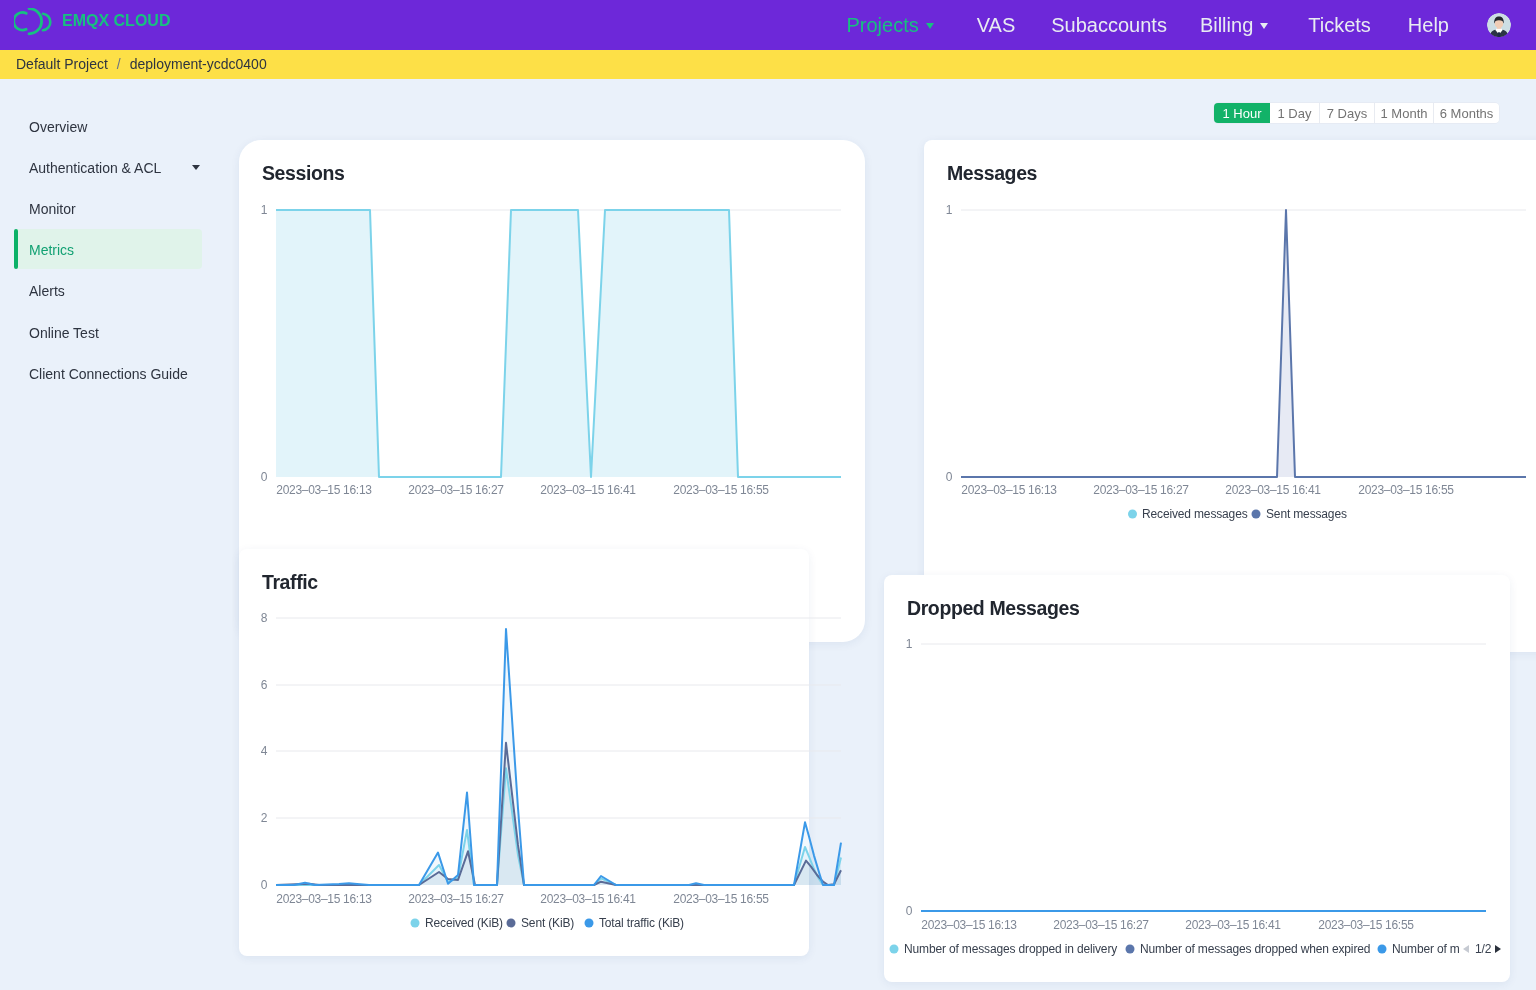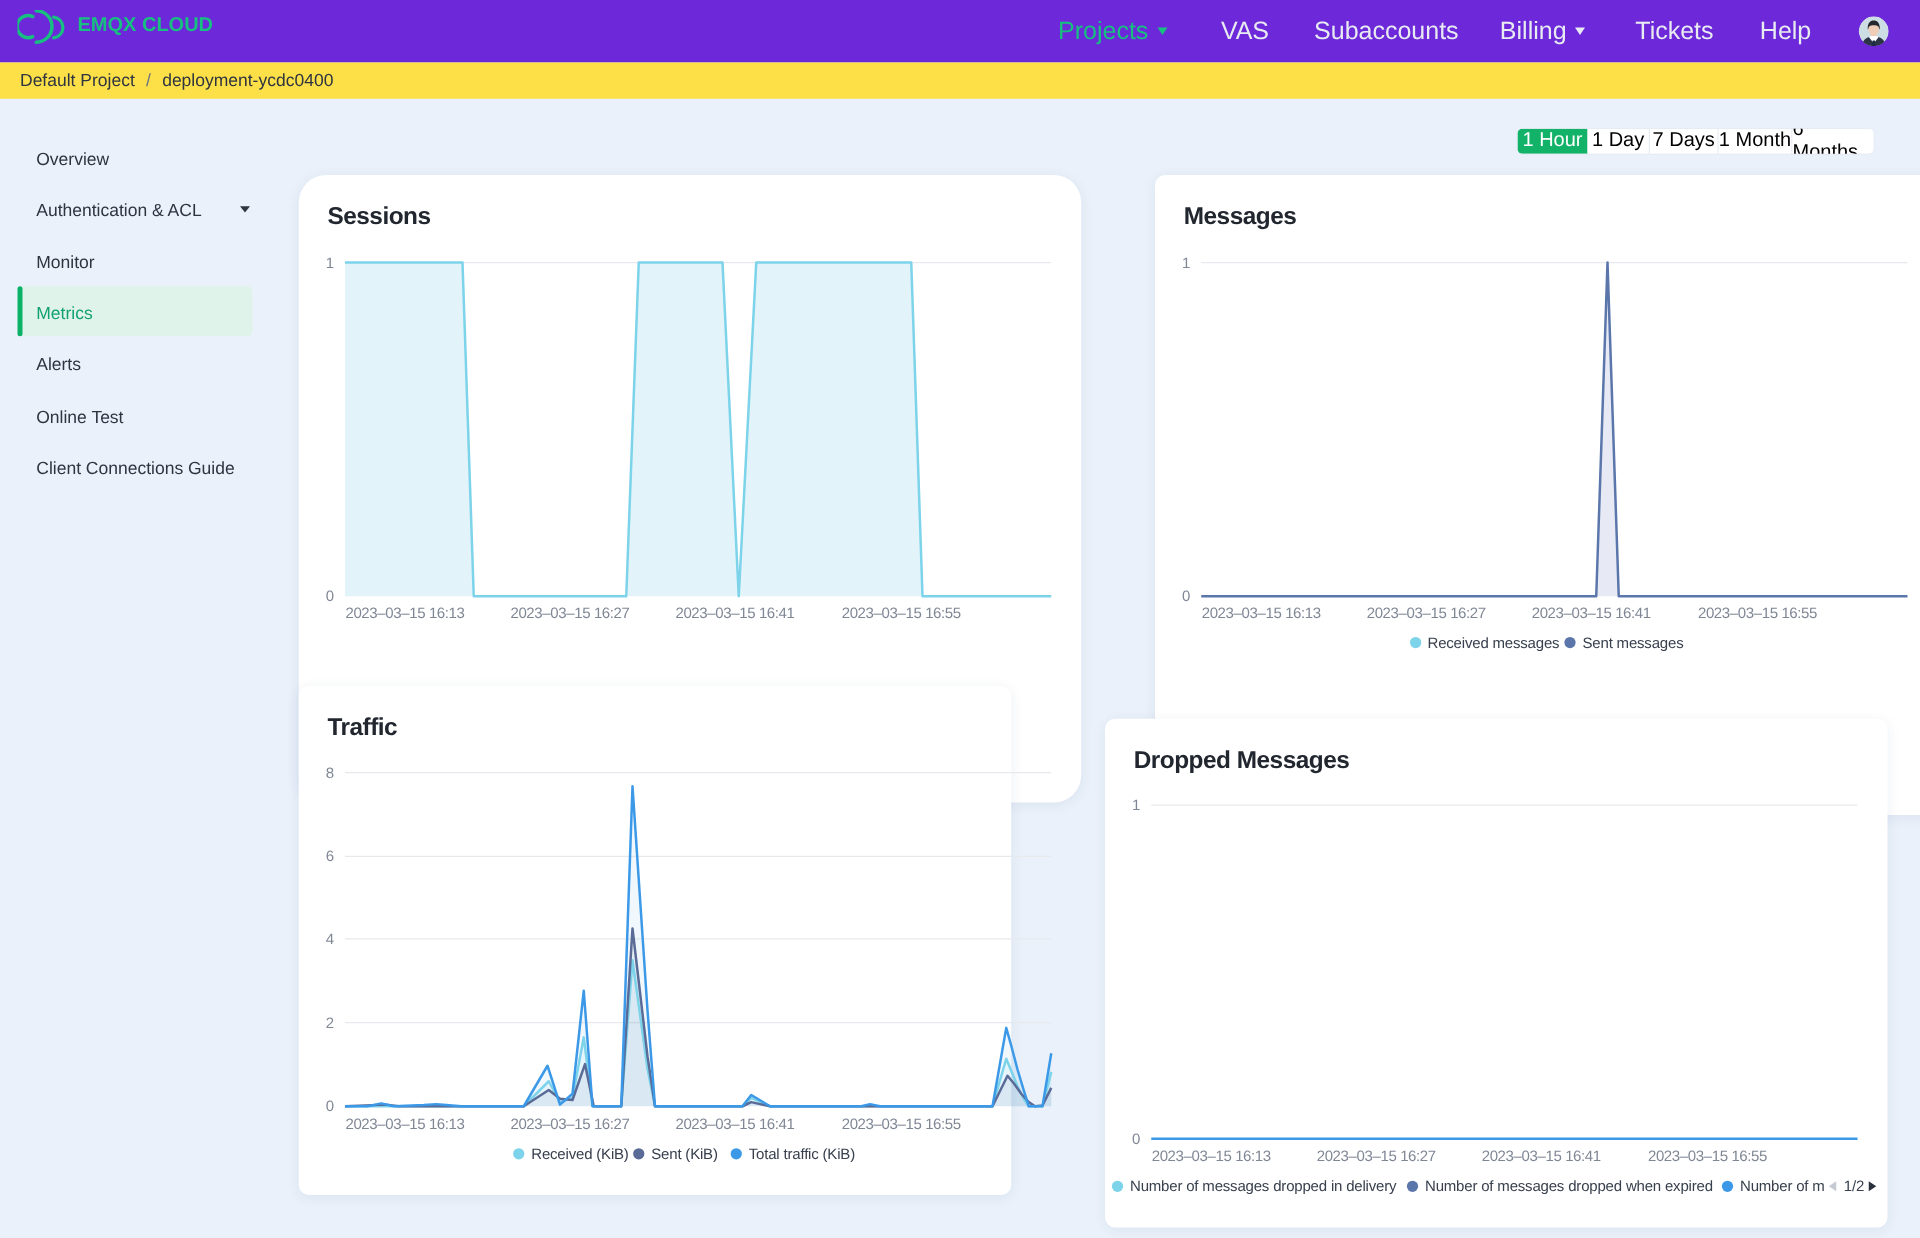--- a/index.html
+++ b/index.html
@@ -19,22 +19,22 @@
 .sidebar { position:absolute; left:0; top:79px; width:239px; bottom:0; }
 .sideitem { position:absolute; left:29px; font-size:14px; color:#2e3440; }
 .active-bg { position:absolute; left:14px; top:150px; width:188px; height:40px;
   background:#e0f3ea; border-radius:4px; }
 .active-bar { position:absolute; left:14px; top:150px; width:4px; height:40px;
   background:#0cb168; border-radius:2px; z-index:2; }
 .card { position:absolute; background:#fff; border-radius:8px;
   box-shadow:0 2px 10px rgba(30,60,110,0.07); }
 .card h2 { font-size:19.5px; font-weight:700; color:#21262f; position:absolute; left:23px; top:21.5px; letter-spacing:-0.4px; }
 .timegroup { position:absolute; top:103px; left:1214px; height:20px; display:flex;
-  font-size:16px; border-radius:4px; overflow:hidden; box-shadow:0 0 0 0.5px #e2e6ee; }
-.tbtn { background:#fff; color:#000000; display:flex; align-items:center; justify-content:center;
+  font-size:13px; border-radius:4px; overflow:hidden; box-shadow:0 0 0 0.5px #e2e6ee; }
+.tbtn { background:#fff; color:#737373; display:flex; align-items:center; justify-content:center;
   border-right:1px solid #e8ebf1; }
 .tbtn.on { background:#12b268; color:#fff; border-right:none; }
 svg text { font-family:"Liberation Sans", sans-serif; }
 .axis { font-size:12px; fill:#7f8795; letter-spacing:-0.3px; }
 .leg { font-size:12px; fill:#38404e; letter-spacing:-0.15px; }
 </style>
 </head>
 <body>
 <div class="topbar">
   <svg class="logo" width="56" height="34" viewBox="0 0 56 34">

